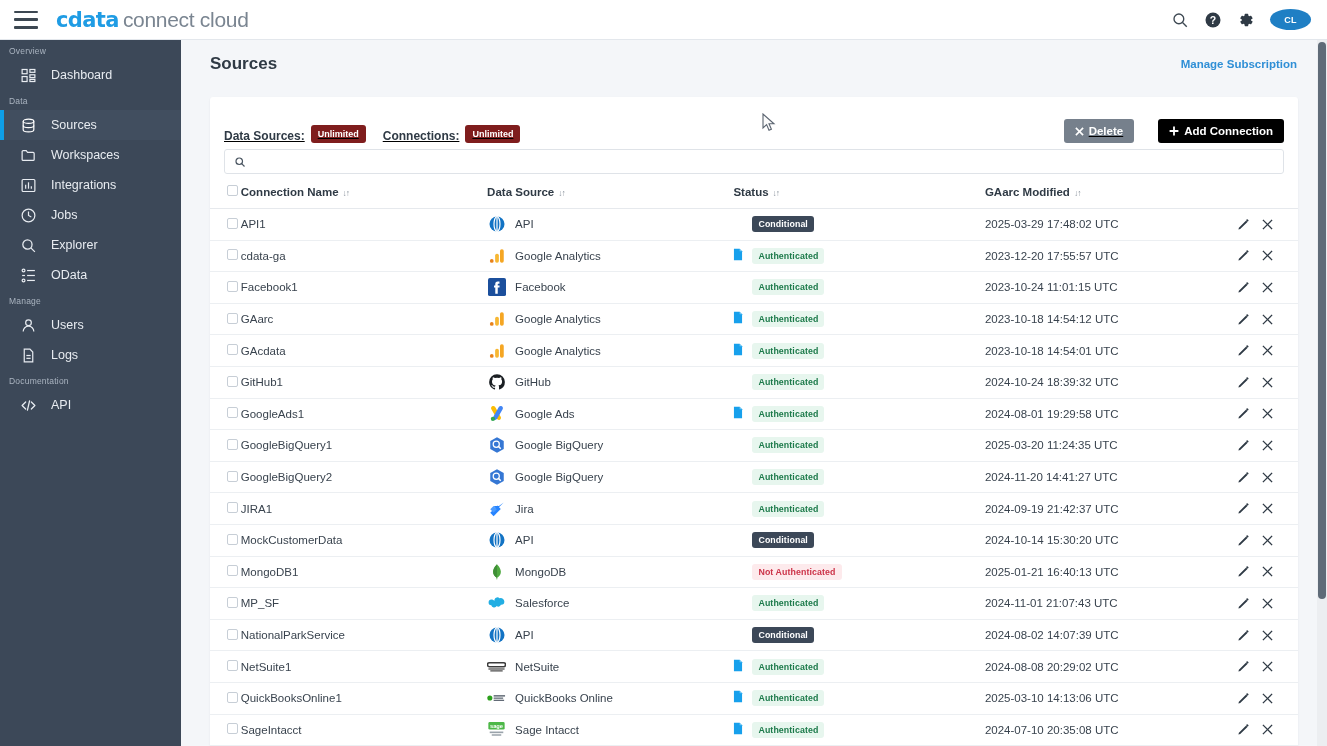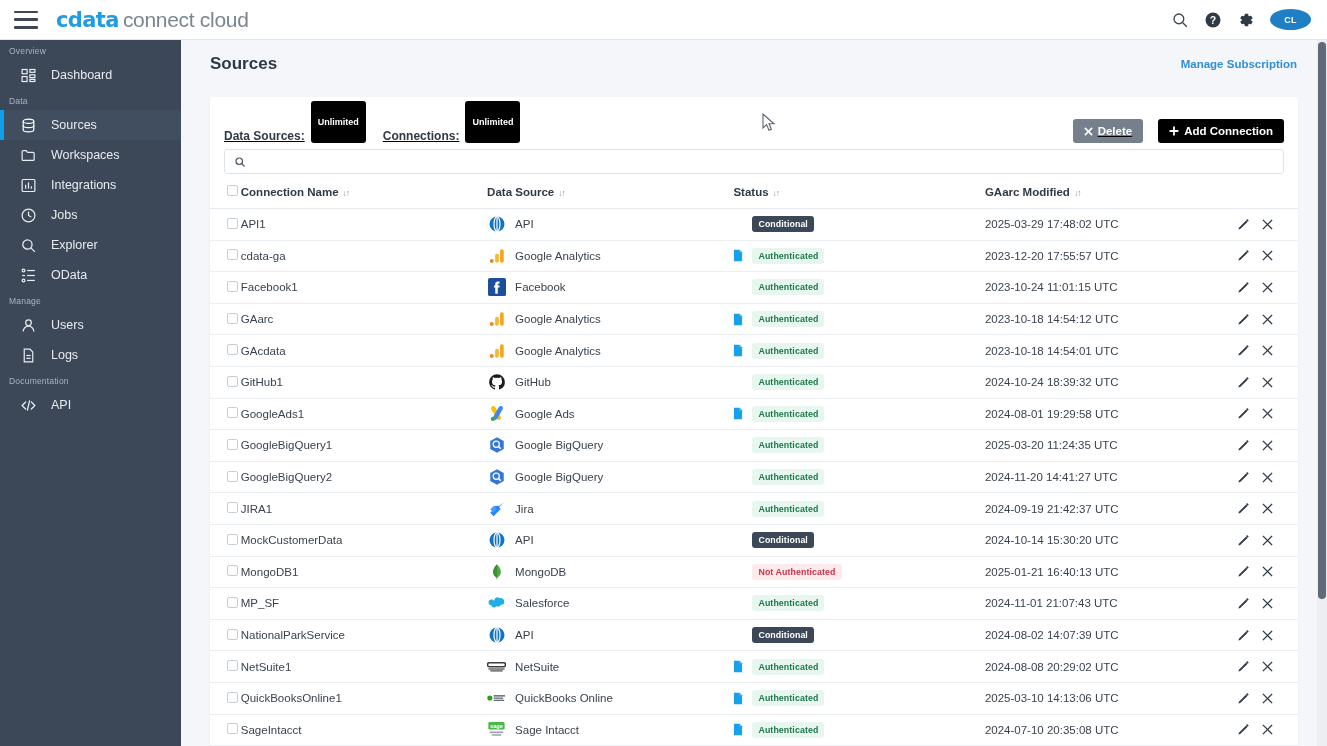--- a/index.html
+++ b/index.html
@@ -75,24 +75,24 @@
     position: absolute; top: 57px; left: 29px; width: 1088px; height: 689px;
     background: #fff; border-radius: 3px 3px 0 0;
     box-shadow: 0 1px 2px rgba(20,30,45,.08);
     overflow: hidden;
   }
   #card-top {
     display: flex; align-items: flex-end; padding: 14px 14px 0 14px; height: 46px; text-decoration: underline;
   }
   .meter-label { font-size: 12px; font-weight: 700; color: #2f3a45; }
   .meter-badge {
-    background: #000000; color: #fff; font-size: 9px; font-weight: 700;
-    padding: 16px 7px; border-radius: 3px; margin-left: 6px; margin-right: 17px;
-  }
-  #card-btns { margin-left: auto; display: flex; gap: 15px; }
+    background: #7f1d1d; color: #fff; font-size: 9px; font-weight: 700;
+    padding: 4px 7px; border-radius: 3px; margin-left: 6px; margin-right: 17px;
+  }
+  #card-btns { margin-left: auto; display: flex; gap: 24px; }
   .btn {
     border: none; border-radius: 3px; font-size: 11.5px; font-weight: 700;
     color: #fff; padding: 6px 11px; cursor: pointer; display:flex; align-items:center; gap:5px;
     font-family: "Liberation Sans", sans-serif;
   }
   .btn-delete { background: #76808c; }
   .btn-add { background: #000000; }
   #search-wrap { padding: 6px 14px 0 14px; }
   #search-box {
     height: 25px; border: 1px solid #dfe3e8; border-radius: 3px;
@@ -122,21 +122,21 @@
   .col-src  { width: 240px; }
   .col-stat { width: 245px; }
   .col-mod  { width: 230px; }
   .col-act  { width: 75px; }
   .chk {
     width: 11px; height: 11px; border: 1px solid #c7ced6; border-radius: 2px;
     background: #fff; display: inline-block; cursor: pointer;
   }
   .src-cell { display: flex; align-items: center; gap: 9px; }
   .src-ico { width: 19px; height: 19px; flex: 0 0 19px; display:flex; align-items:center; justify-content:center; }
-  .stat-cell { display: flex; align-items: center; gap: 9px; }
+  .stat-cell { display: flex; gap: 9px; }
   .doc-ico { width: 10px; flex: 0 0 10px; display:flex; }
   .doc-spacer { width: 10px; flex: 0 0 10px; }
   .badge {
     font-size: 8.8px; font-weight: 700; padding: 3px 6px; border-radius: 3px;
     white-space: nowrap; letter-spacing: .1px;
   }
   .badge-conditional { background: #3c4858; color: #fff; }
   .badge-auth { background: #e7f6ee; color: #1c7a4a; }
   .badge-notauth { background: #fdeaec; color: #cc3348; }
   .act-cell { display: flex; align-items: center; gap: 11px; justify-content: flex-start; padding-left: 16px; }

